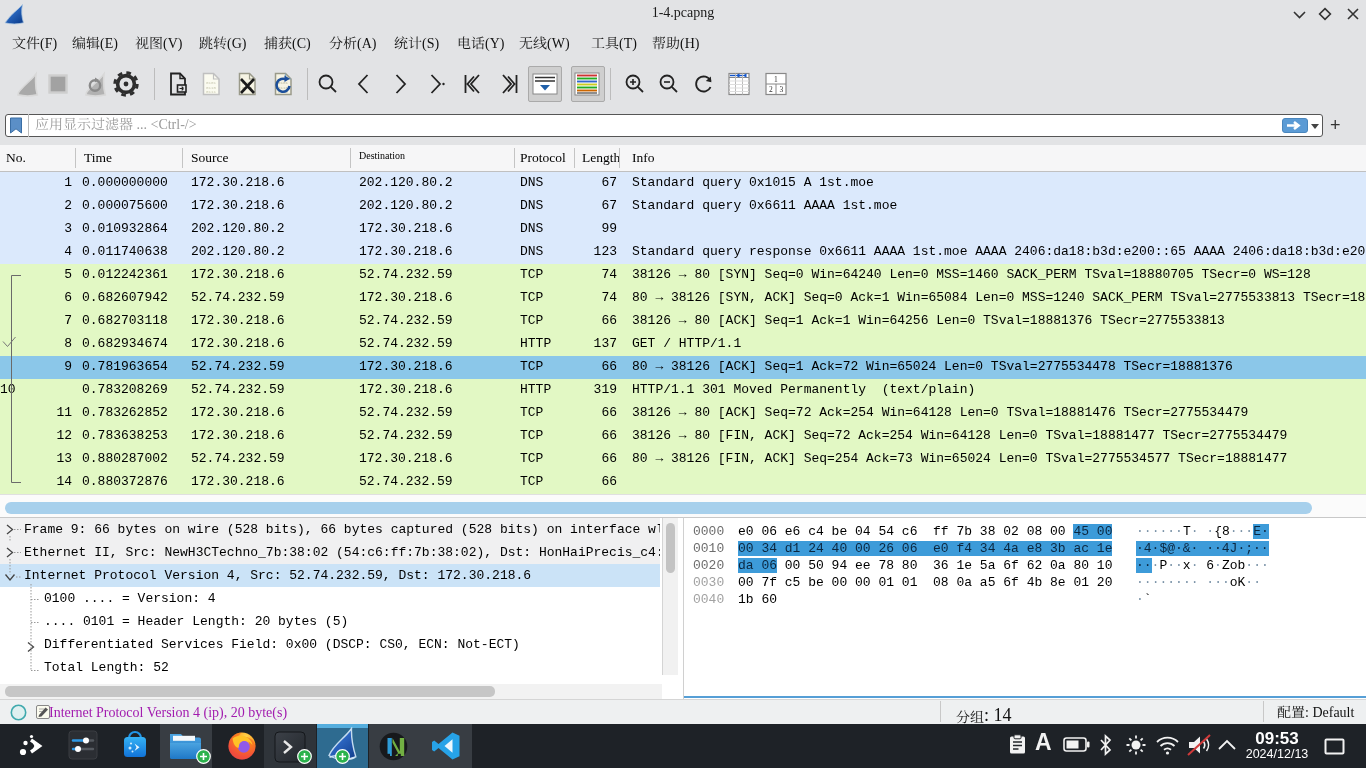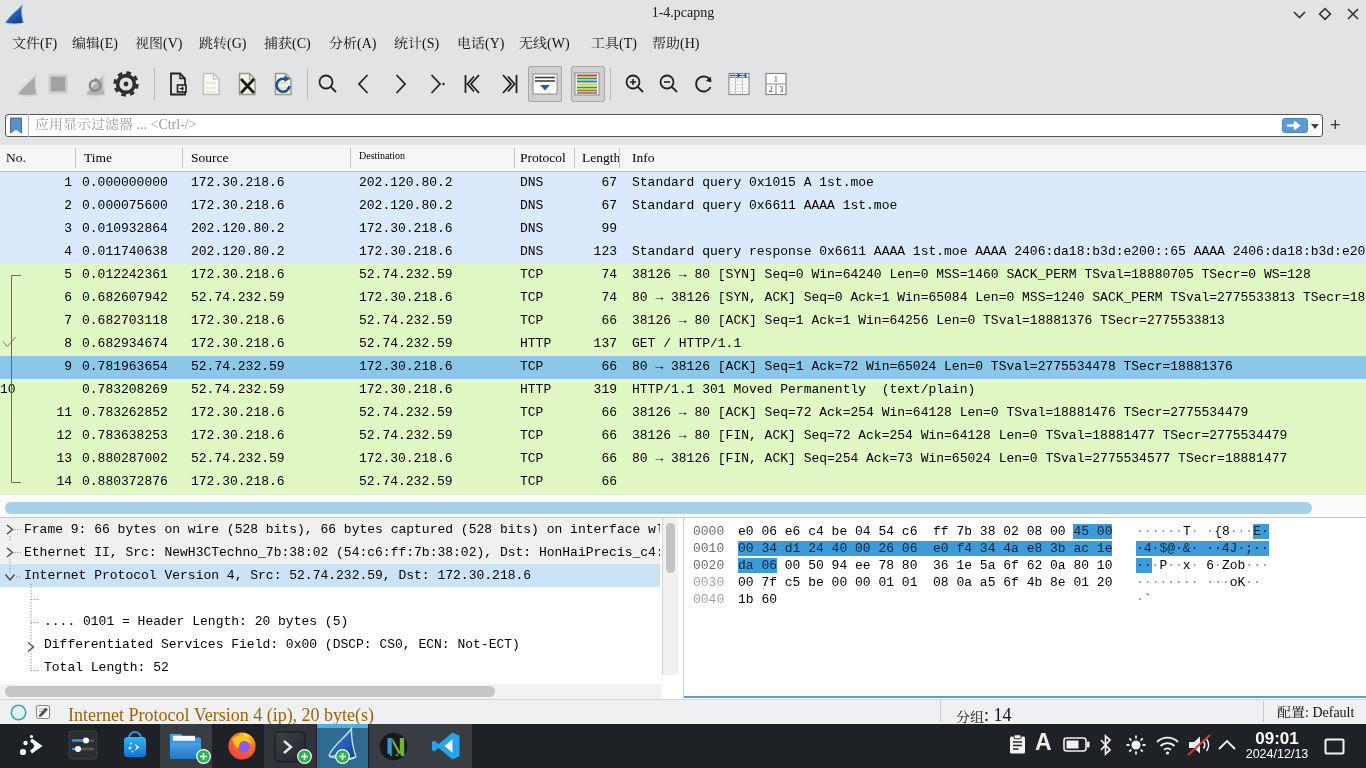--- a/index.html
+++ b/index.html
@@ -386,20 +386,21 @@
 </g>
   </svg>
 <div class="abs" style="left:0;top:494px;width:1366px;height:23px;background:#fbfbfb;border-top:1px solid #e0e0e0"></div>
 <div class="abs" style="left:5px;top:502px;width:1307px;height:12px;background:#a7d0ec;border-radius:6px"></div>
 <div class="abs" style="left:0;top:517px;width:683px;height:182px;background:#fff;border-top:1px solid #c8c8c8;overflow:hidden">
 <div class="abs" style="left:0;top:0;width:660px;height:46px;background:#f0f0f1"></div>
 <div class="abs" style="left:0;top:46px;width:660px;height:23px;background:#cbe3f7"></div>
 <div class="abs mono" style="left:24px;top:4px;width:636px;overflow:hidden;color:#000">Frame 9: 66 bytes on wire (528 bits), 66 bytes captured (528 bits) on interface wl</div>
 <div class="abs mono" style="left:24px;top:27px;width:636px;overflow:hidden;color:#000">Ethernet II, Src: NewH3CTechno_7b:38:02 (54:c6:ff:7b:38:02), Dst: HonHaiPrecis_c4:</div>
 <div class="abs mono" style="left:24px;top:50px;width:636px;overflow:hidden;color:#000">Internet Protocol Version 4, Src: 52.74.232.59, Dst: 172.30.218.6</div>
+<div class="abs mono" style="left:44px;top:73px;width:616px;overflow:hidden;color:#000">0100 .... = Version: 4</div>
 <div class="abs mono" style="left:44px;top:96px;width:616px;overflow:hidden;color:#000">.... 0101 = Header Length: 20 bytes (5)</div>
 <div class="abs mono" style="left:44px;top:119px;width:616px;overflow:hidden;color:#000">Differentiated Services Field: 0x00 (DSCP: CS0, ECN: Not-ECT)</div>
 <div class="abs mono" style="left:44px;top:142px;width:616px;overflow:hidden;color:#000">Total Length: 52</div>
 <svg class="abs" style="left:0;top:0" width="60" height="165" viewBox="0 0 60 165">
 <g fill="none" stroke="#444" stroke-width="1.3">
 <path d="M7 7 l5.5 4.5 l-5.5 4.5"></path>
 <path d="M7 30 l5.5 4.5 l-5.5 4.5"></path>
 <path d="M5.5 56.5 l4.5 5.5 l4.5 -5.5"></path>
 <path d="M28 124.5 l5.5 4.5 l-5.5 4.5"></path>
 </g>
@@ -436,21 +437,21 @@
 <div class="abs" style="left:684px;top:696px;width:682px;height:2px;background:#569fd6"></div>
 <div class="abs" style="left:0;top:699px;width:1366px;height:25px;background:#eef0f1;border-top:1px solid #d5d5d5"></div>
 <svg class="abs" style="left:10px;top:704px" width="17" height="17" viewBox="0 0 17 17">
 <circle cx="8.5" cy="8.5" r="7.2" fill="#dff0f0" stroke="#3fa9ad" stroke-width="1.6"></circle>
   </svg>
 <svg class="abs" style="left:35px;top:704px" width="16" height="16" viewBox="0 0 16 16">
 <rect x="1.5" y="1.5" width="13" height="13" rx="1.5" fill="#fbfbee" stroke="#888"></rect>
 <path d="M4 11 L10.5 3.5 L13 5.5 L6.5 12.5 L3.5 13 Z" fill="#555"></path>
 <path d="M4 5 h5 M4 7.5 h3" stroke="#999" stroke-width="0.8"></path>
   </svg>
-<div class="abs" style="left:68px;top:705px;font-size:18px;color:#a16207">Internet Protocol Version 4 (ip), 20 byte(s)</div>
+<div class="abs" style="left:49px;top:705px;font-size:14px;color:#a21caf">Internet Protocol Version 4 (ip), 20 byte(s)</div>
 <div class="abs" style="left:940px;top:701px;width:1px;height:21px;background:#c8c8c8"></div>
 <div class="abs" style="left:956px;top:705px;font-size:18px;color:#111"><svg style="width:28.0px;height:14px;vertical-align:-0.14em;fill:#1a1a1a" viewBox="0 -870 2000 1000">
       <path transform="translate(0,0) scale(1,-1)" d="M454 798 351 837C301 681 186 494 31 379L42 367C224 467 349 640 414 785C439 782 448 788 454 798ZM676 822 609 844 599 838C650 617 745 471 908 376C921 402 946 422 973 427L975 438C814 500 700 635 644 777C658 794 669 809 676 822ZM474 436H177L186 407H399C390 263 350 84 83 -64L96 -80C401 59 454 245 471 407H706C696 200 676 46 645 17C634 8 625 6 606 6C583 6 501 13 454 17L453 0C495 -6 543 -17 559 -29C575 -39 579 -58 579 -76C625 -76 665 -65 692 -39C737 5 762 168 771 399C793 400 805 406 812 413L736 477L696 436Z"></path>
       <path transform="translate(1000,0) scale(1,-1)" d="M44 69 88 -20C98 -16 106 -8 109 5C240 63 338 113 408 152L404 166C259 123 111 83 44 69ZM324 788 228 832C200 757 123 616 62 558C55 553 36 549 36 549L72 459C78 461 84 466 90 473C146 488 201 504 244 517C189 435 122 350 65 302C57 296 36 291 36 291L72 201C80 204 87 209 93 219C217 256 328 297 389 318L386 334C281 317 177 302 107 293C210 381 323 509 382 597C401 592 415 599 420 607L330 664C315 632 292 592 265 550C201 546 139 544 94 543C164 608 244 703 287 773C307 770 319 778 324 788ZM445 797V-3H312L320 -33H948C962 -33 971 -28 974 -17C947 13 902 52 902 52L864 -3H848V724C873 727 886 731 893 742L805 810L768 763H523ZM511 -3V228H780V-3ZM511 257V489H780V257ZM511 519V734H780V519Z"></path>
     </svg>: 14</div>
 <div class="abs" style="left:1263px;top:701px;width:1px;height:21px;background:#c8c8c8"></div>
 <div class="abs" style="left:1277px;top:705px;font-size:14px;color:#111"><svg style="width:28.0px;height:14px;vertical-align:-0.14em;fill:#1a1a1a" viewBox="0 -870 2000 1000">
       <path transform="translate(0,0) scale(1,-1)" d="M570 496V25C570 -29 589 -45 668 -45H778C937 -45 971 -33 971 -3C971 9 965 17 944 25L941 183H927C915 116 903 49 896 31C891 21 888 17 876 16C862 15 827 14 778 14H679C639 14 633 20 633 40V466H833V378H843C863 378 895 393 896 399V726C919 730 938 739 945 748L860 814L822 771H560L568 742H833V496H645L570 528ZM303 741V601H243V741ZM68 601V-73H79C106 -73 127 -58 127 -50V16H428V-56H437C459 -56 488 -40 489 -33V561C508 564 525 572 531 580L454 640L419 601H358V741H512C526 741 536 746 539 757C506 786 454 827 454 827L409 769H40L48 741H189V601H132L68 633ZM428 181V45H127V181ZM428 211H127V290L138 277C235 349 243 457 243 529V571H303V376C303 345 310 330 350 330H378C400 330 416 331 428 334ZM428 382H423C419 380 413 379 409 379C406 379 403 379 400 379C396 379 389 379 383 379H364C355 379 353 382 353 392V571H428ZM127 295V571H194V529C194 459 190 370 127 295Z"></path>
       <path transform="translate(1000,0) scale(1,-1)" d="M216 580V609H801V567H811C823 567 840 572 851 578L811 530H516L525 554C546 556 559 564 562 578L454 595L445 530H59L68 500H441L430 426H299L224 459V-11H43L52 -40H936C950 -40 959 -35 962 -24C927 7 872 49 872 49L823 -11H796V388C820 391 834 396 841 406L753 471L717 426H475L505 500H921C935 500 945 505 948 516C919 543 874 576 862 586L865 588V745C884 749 901 756 907 764L827 825L791 786H223L153 818V559H162C188 559 216 574 216 580ZM288 -11V74H729V-11ZM288 104V180H729V104ZM288 210V285H729V210ZM288 314V396H729V314ZM582 756V639H428V756ZM643 756H801V639H643ZM367 756V639H216V756Z"></path>
     </svg>: Default</div>
@@ -602,16 +603,16 @@
 <path d="M3 9 h5 l6 -5.5 v17 L8 15 H3 Z" fill="#f2f2f2"></path>
 <g fill="none" stroke="#f2f2f2" stroke-width="1.6">
       <path d="M17.5 8.5 a6 6 0 0 1 0 7"></path>
       <path d="M20.5 6 a10 10 0 0 1 0 12"></path>
     </g>
 <path d="M2 22 L24 2" stroke="#d03a3a" stroke-width="2"></path>
   </svg>
 <svg class="abs" style="left:1217px;top:738px" width="20" height="13" viewBox="0 0 20 13">
 <path d="M2 11 L10 3 L18 11" fill="none" stroke="#f2f2f2" stroke-width="1.8"></path>
   </svg>
-<div class="abs" style="left:1244px;top:729px;width:66px;text-align:center;font-size:17px;font-weight:bold;color:#fff;font-family:'Liberation Sans'">09:01</div>
+<div class="abs" style="left:1244px;top:729px;width:66px;text-align:center;font-size:17px;font-weight:bold;color:#fff;font-family:'Liberation Sans'">09:53</div>
 <div class="abs" style="left:1244px;top:747px;width:66px;text-align:center;font-size:12.5px;color:#fff;font-family:'Liberation Sans'">2024/12/13</div>
 <svg class="abs" style="left:1324px;top:738px" width="21" height="17" viewBox="0 0 21 17">
 <rect x="1.5" y="1.5" width="18" height="14" rx="1" fill="none" stroke="#f2f2f2" stroke-width="2"></rect>
   </svg>
 </body></html>

